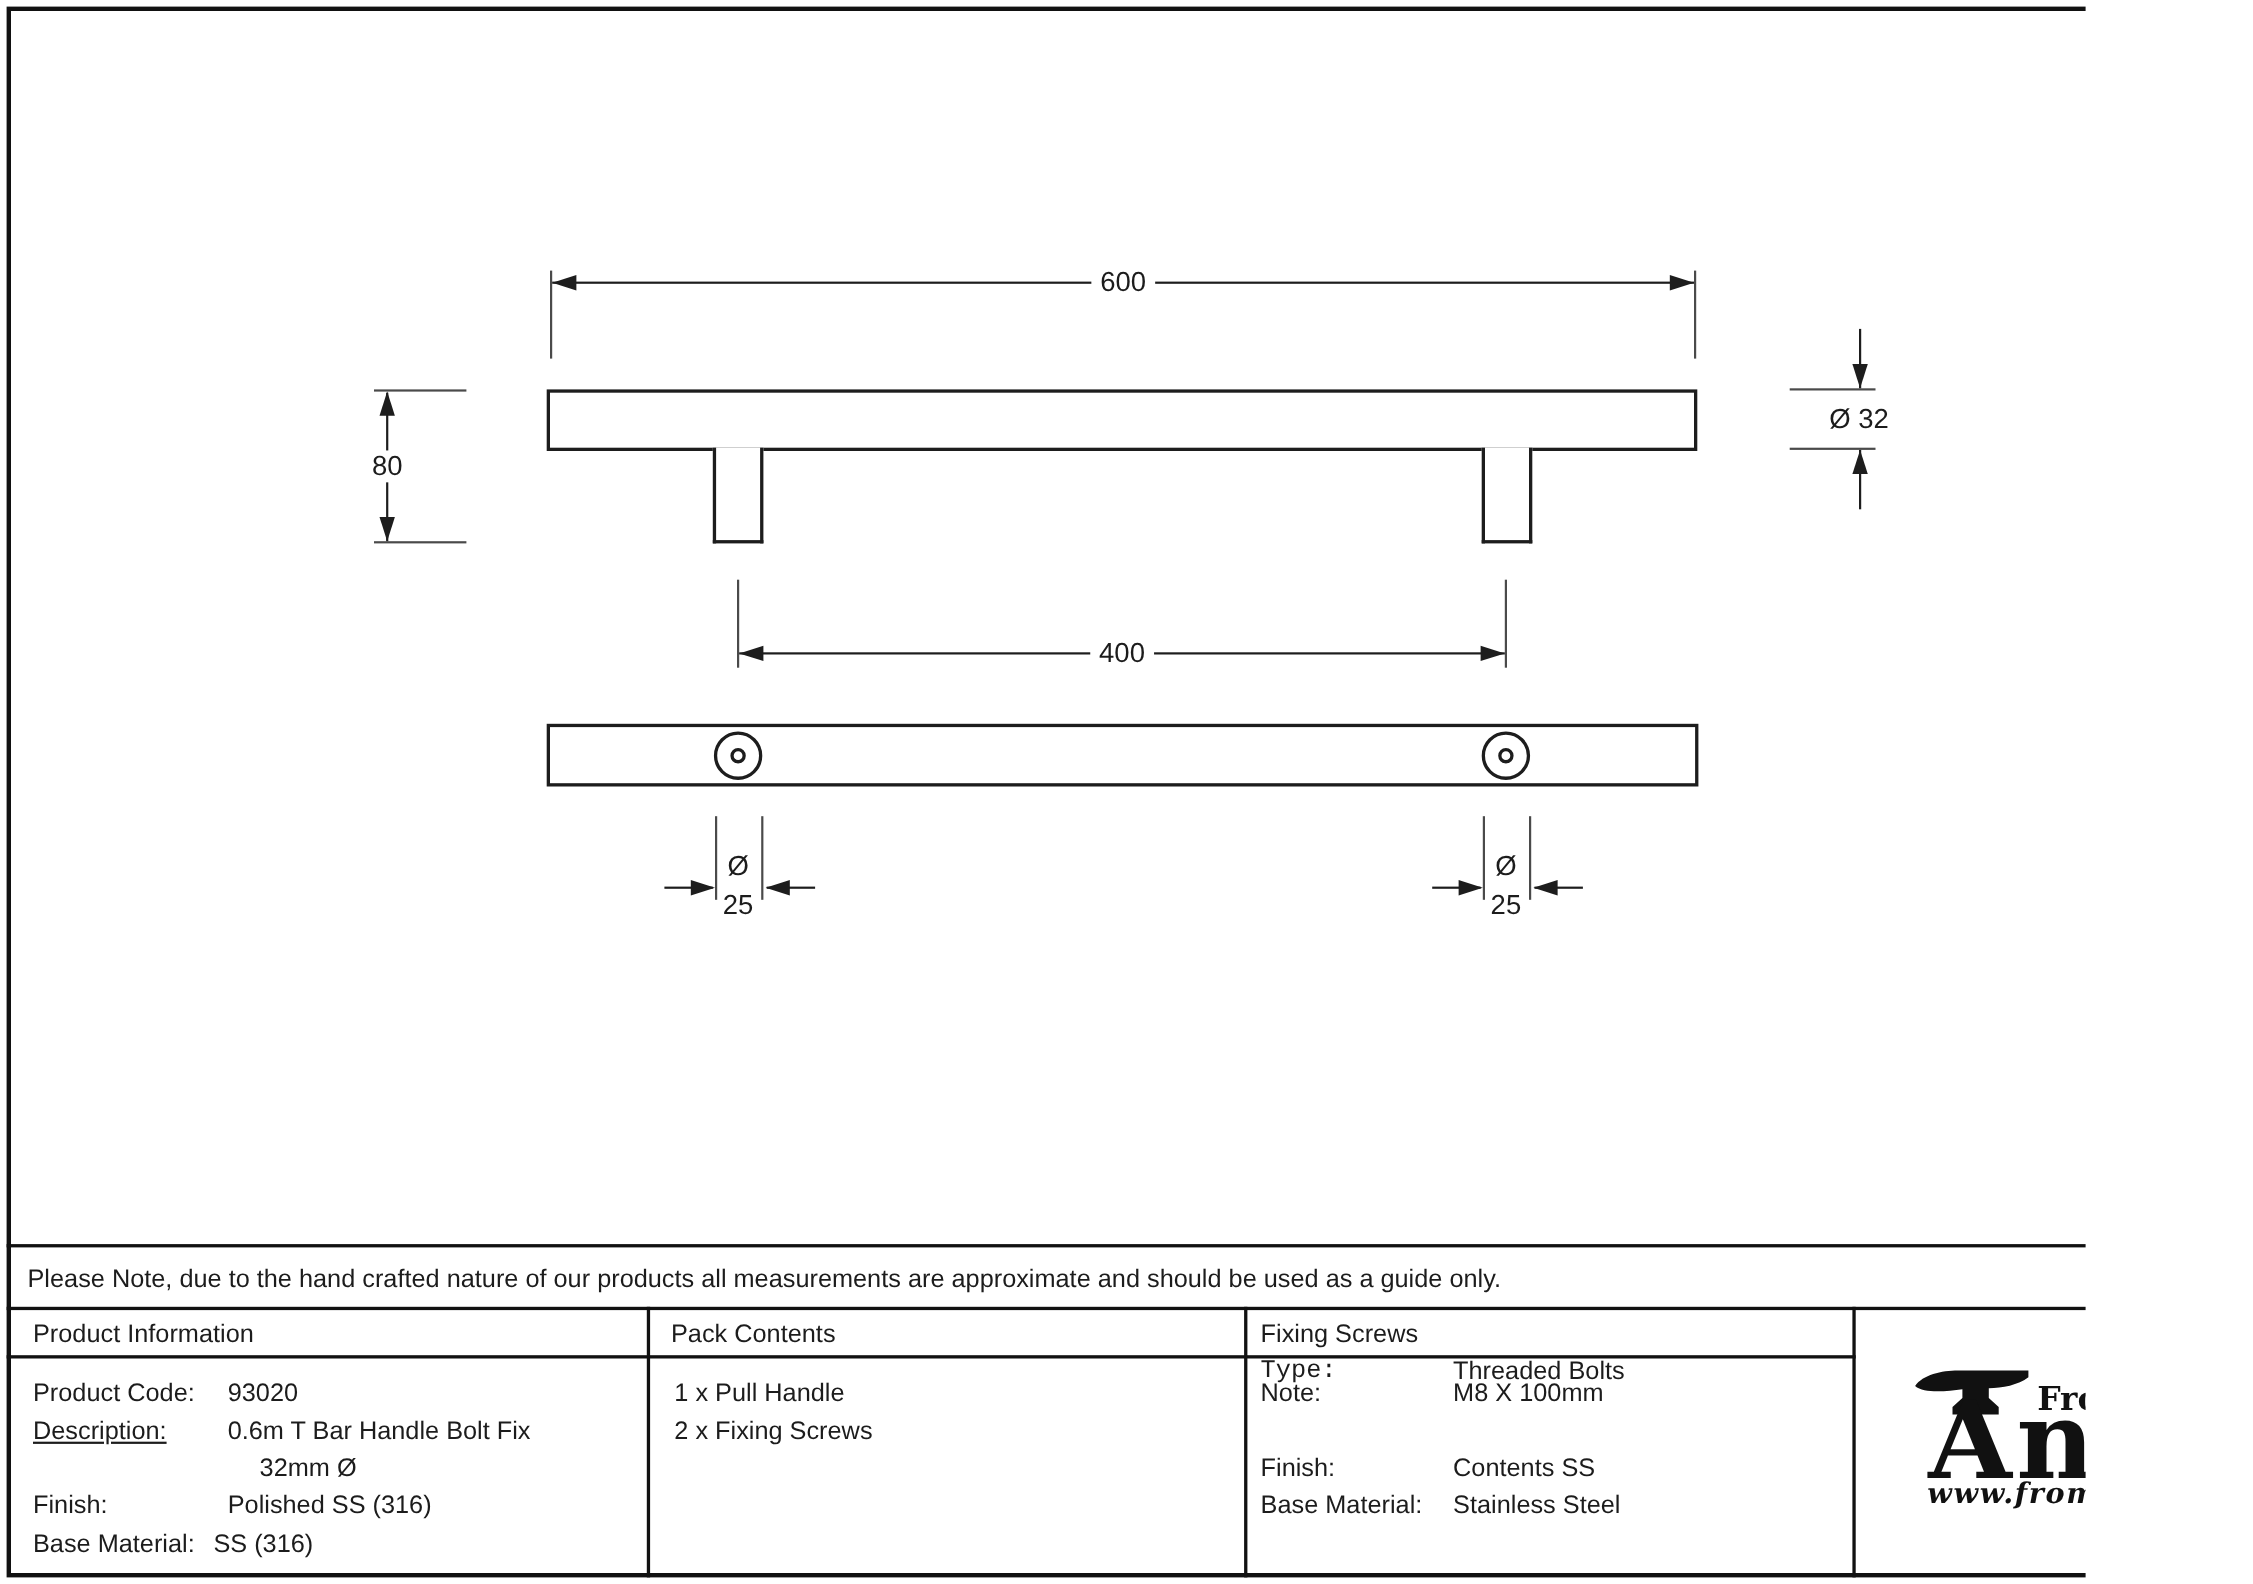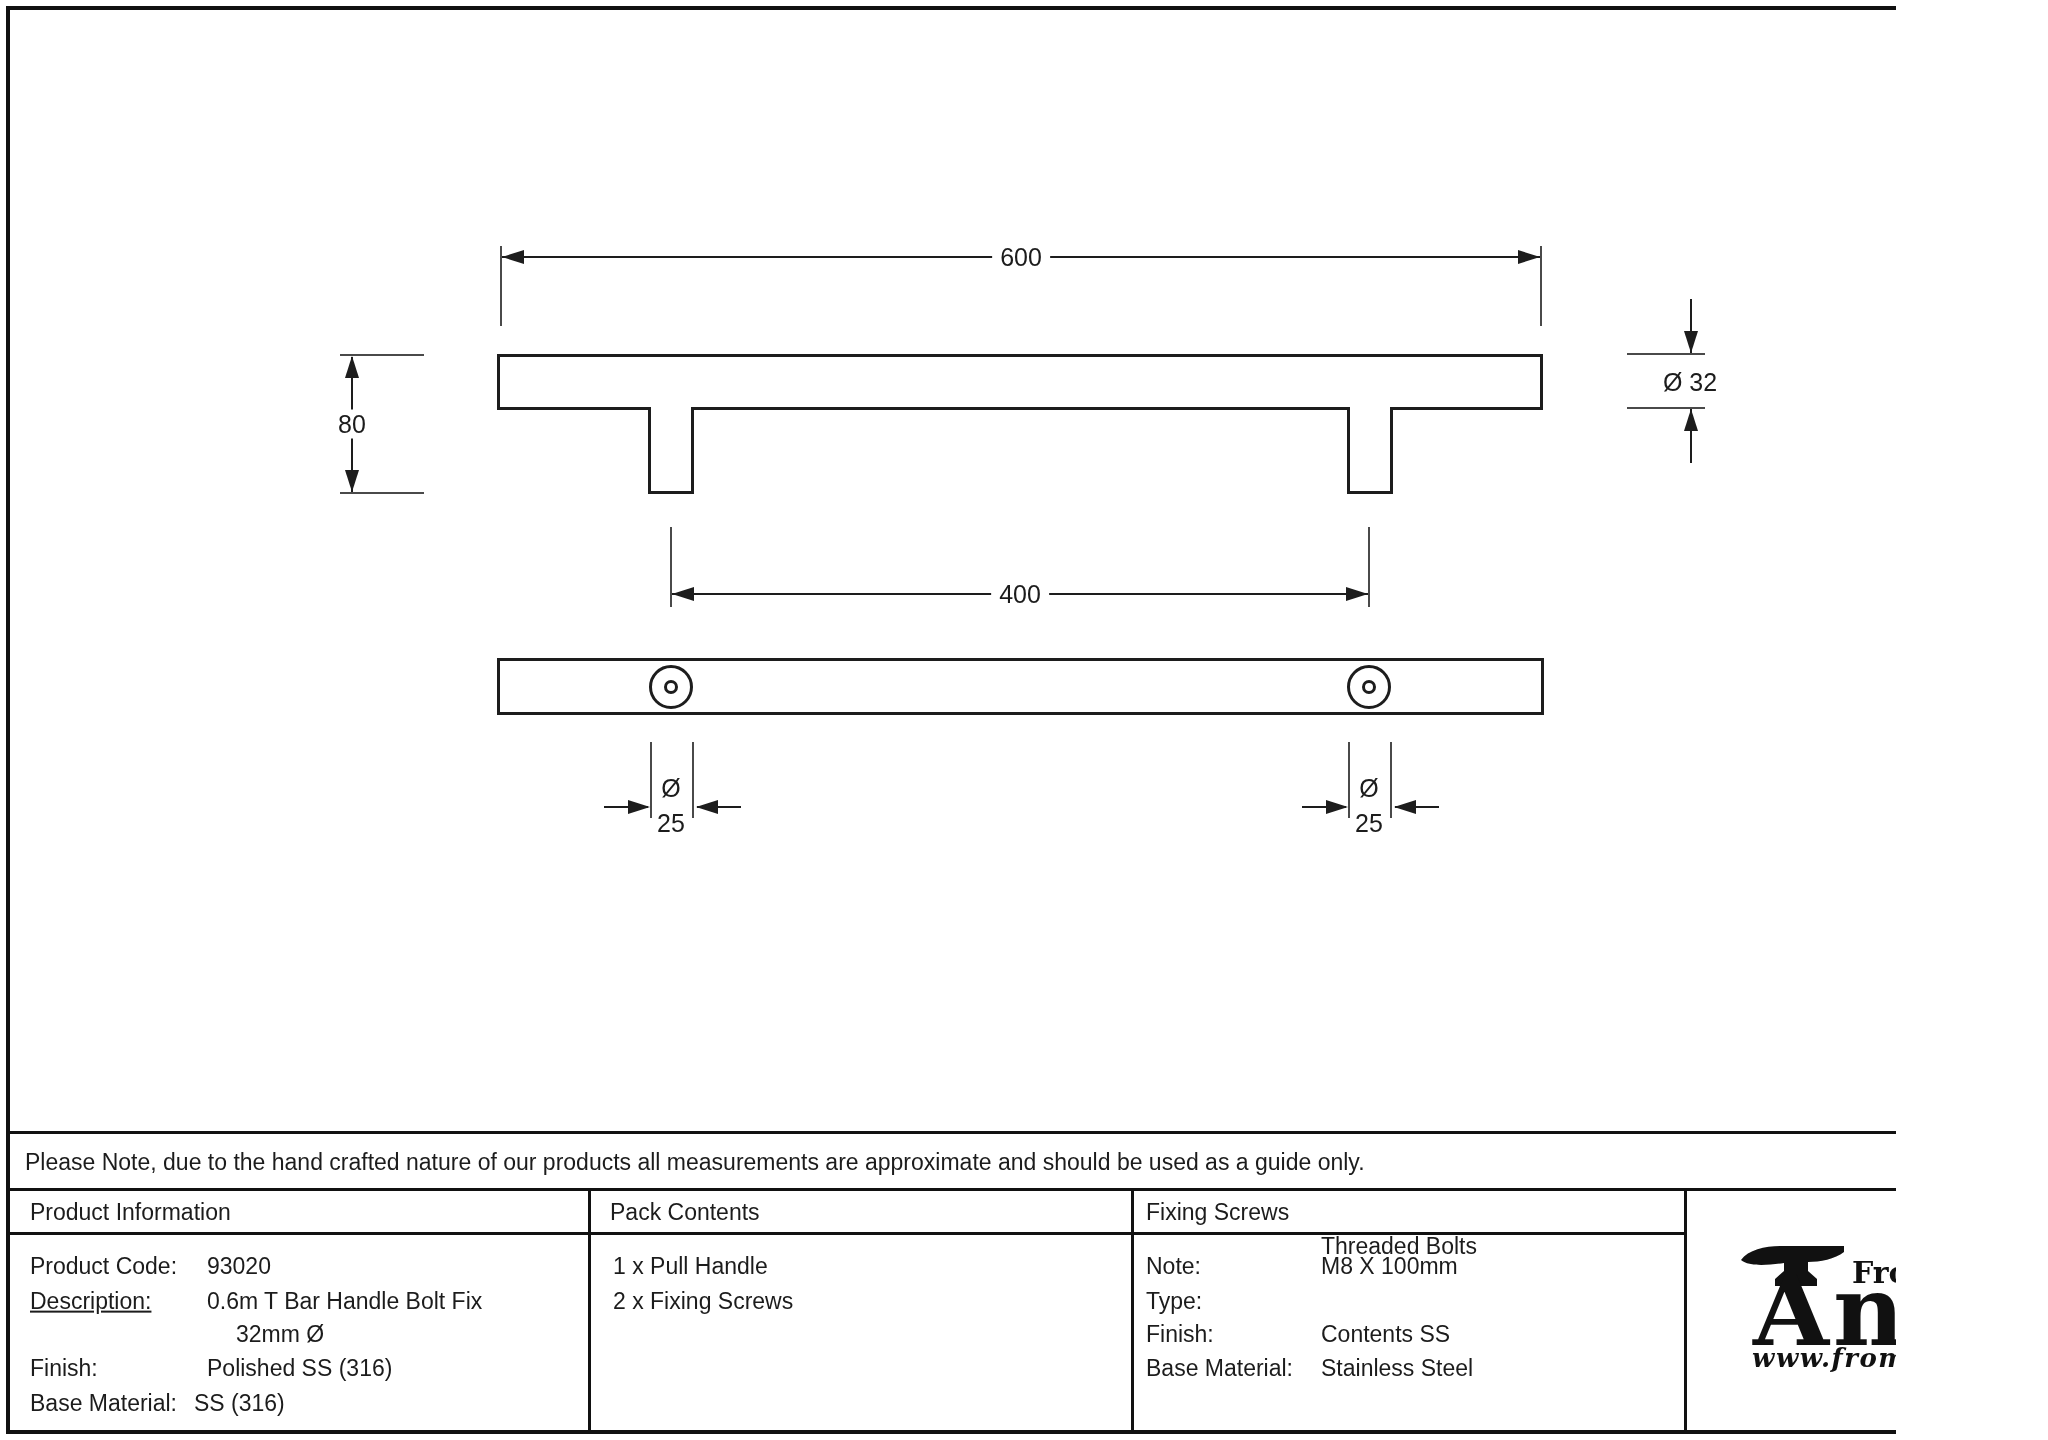--- a/index.html
+++ b/index.html
@@ -124,21 +124,21 @@
   <div class="t" style="left:30px;top:1368px;">Finish:</div>
   <div class="t" style="left:207px;top:1368px;">Polished SS (316)</div>
   <div class="t" style="left:30px;top:1403px;">Base Material:</div>
   <div class="t" style="left:194px;top:1403px;">SS (316)</div>
 
   <div class="t" style="left:613px;top:1266px;">1 x Pull Handle</div>
   <div class="t" style="left:613px;top:1301px;">2 x Fixing Screws</div>
 
   <div class="t" style="left:1146px;top:1266px;">Note:</div>
   <div class="t" style="left:1321px;top:1266px;">M8 X 100mm</div>
-  <div class="t" style="left:1146px;top:1301px;">Type:</div>
+  <div class="t" style="left:1146px;top:1246px;font-family:Liberation Mono, monospace;">Type:</div>
   <div class="t" style="left:1321px;top:1246px;">Threaded Bolts</div>
   <div class="t" style="left:1146px;top:1334px;">Finish:</div>
   <div class="t" style="left:1321px;top:1334px;">Contents SS</div>
   <div class="t" style="left:1146px;top:1368px;">Base Material:</div>
   <div class="t" style="left:1321px;top:1368px;">Stainless Steel</div>
 
   <div>
     <svg style="position:absolute;left:1738px;top:1243px;" width="110" height="46" viewBox="0 0 110 46">
       <path fill="#111" d="M3 17 C10 7 27 3 42 3 L106 3 L106 9 C97 16 82 19 70 19 L70 28 L79 36 L79 43 L37 43 L37 36 L46 28 L46 20 C31 22 11 24 3 17 Z"></path>
     </svg>

